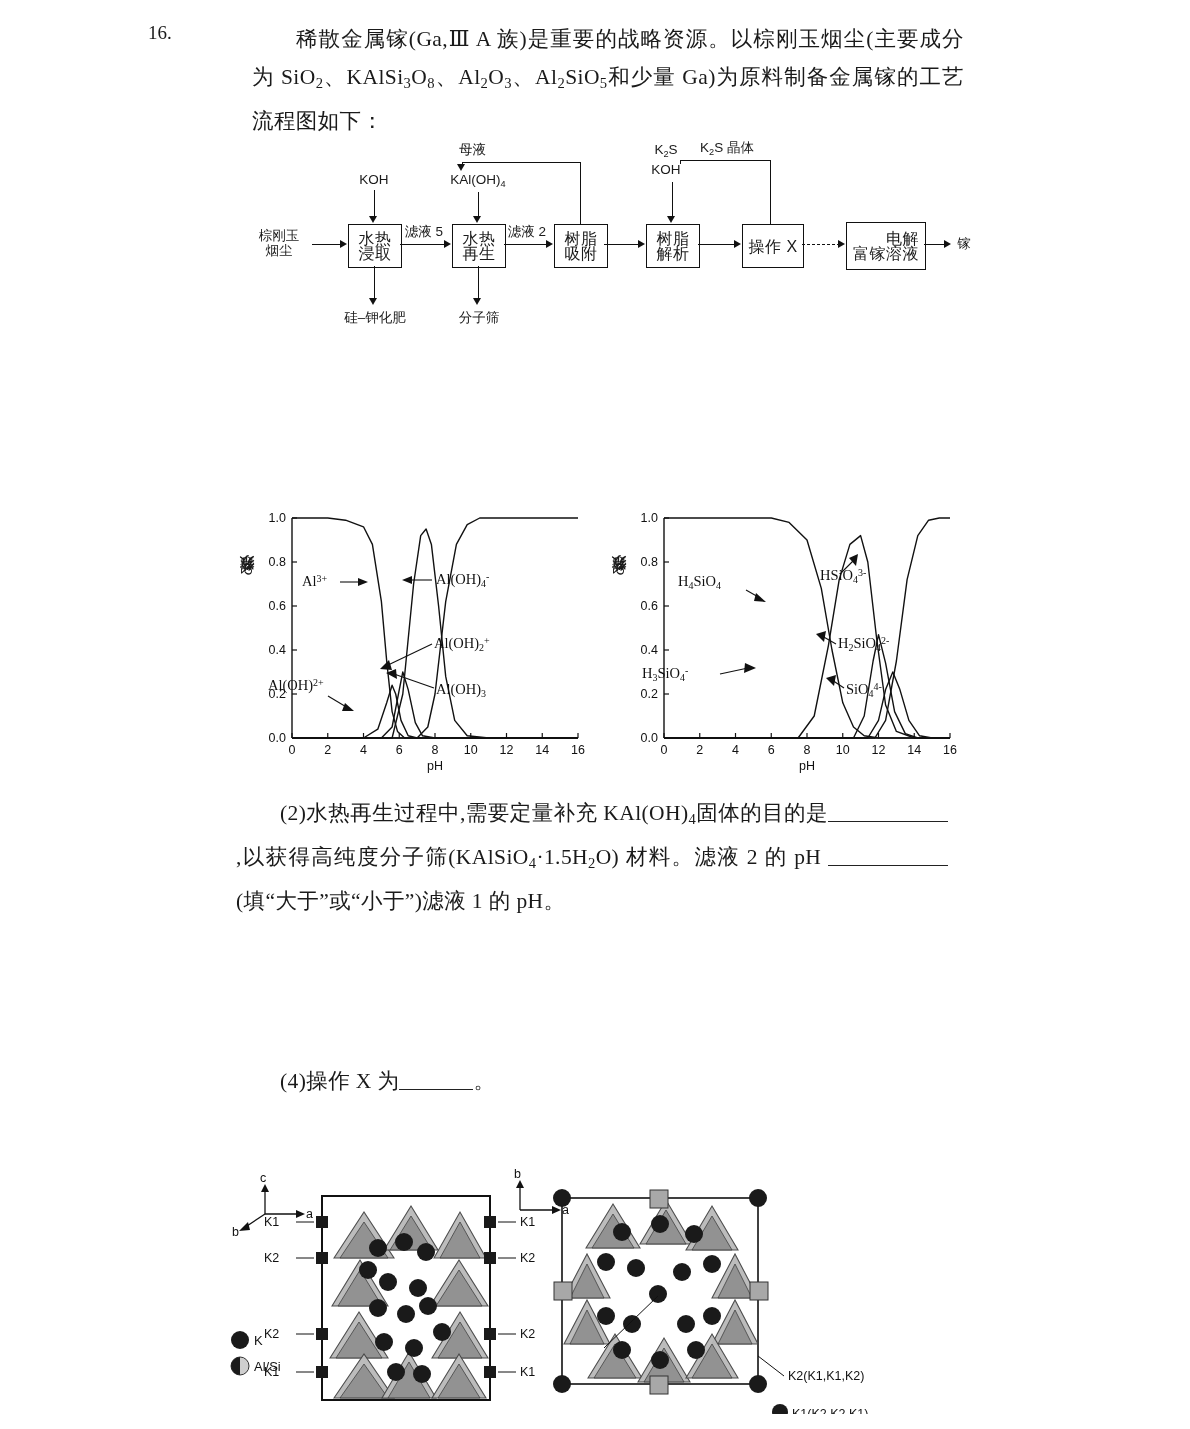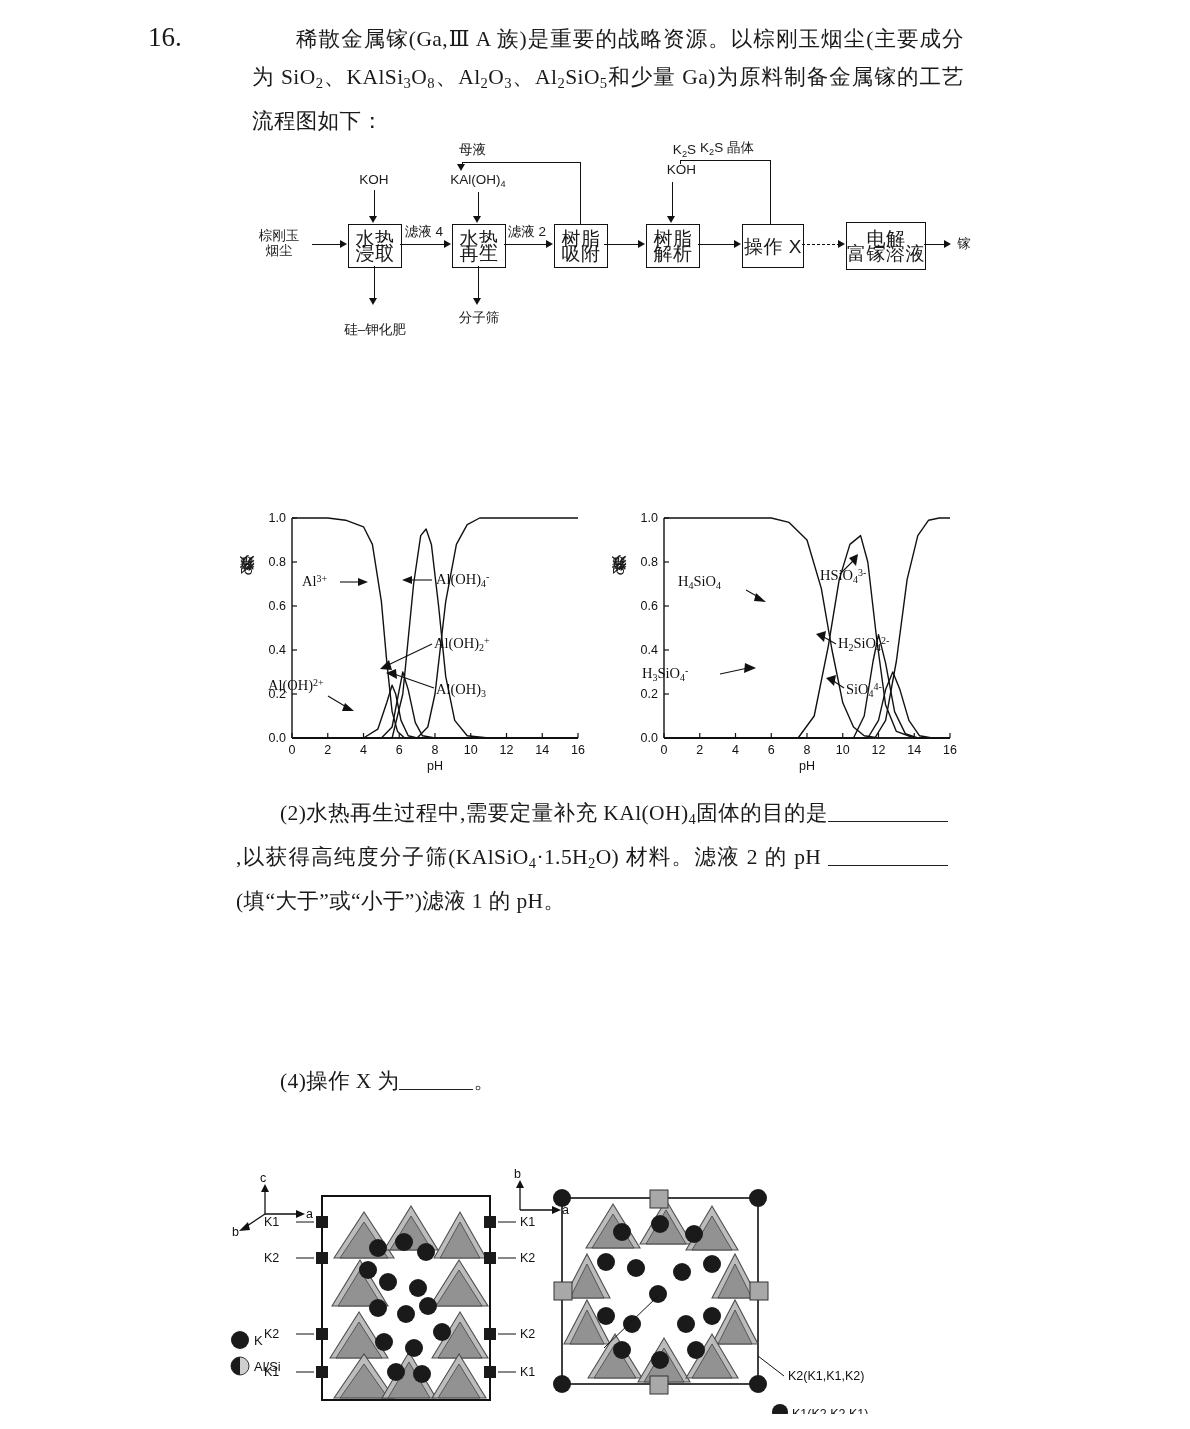--- a/index.html
+++ b/index.html
@@ -17,21 +17,21 @@
   }
   .page {
     position: absolute;
     inset: 0;
   }
   
   .qnum {
     position: absolute;
     left: 148px;
     top: 22px;
-    font-size: 27px;
+    font-size: 19px;
     font-family: "Liberation Serif", serif;
   }
   
   .para {
     position: absolute;
     font-size: 21.5px;
     line-height: 38px;
     letter-spacing: 0.4px;
     text-align: justify;
   }
@@ -94,24 +94,24 @@
     height: 198px;
     font-size: 13px;
     font-family: "Liberation Sans", sans-serif;
   }
   .fbox {
     position: absolute;
     border: 1.3px solid #111;
     display: flex;
     align-items: center;
     justify-content: center;
-    text-align: center;
+    text-align: right;
     line-height: 15px;
     background: #fff;
-    font-size: 19px;
+    font-size: 16px;
     letter-spacing: 0.5px;
   }
   .flabel {
     position: absolute;
     white-space: nowrap;
     font-size: 13.5px;
     text-align: center;
     line-height: 15px;
   }
   .fline {
@@ -189,25 +189,25 @@
     <div class="farrow right" style="left:104px; top:100px;"></div>
 
     <div class="fbox" style="left:112px; top:84px; width:52px; height:42px;">水热<br>浸取</div>
 
     <div class="flabel" style="left:110px; top:32px; width:56px;">KOH</div>
     <div class="fline v" style="left:138px; top:50px; height:26px;"></div>
     <div class="farrow down" style="left:133px; top:76px;"></div>
 
     <div class="fline v" style="left:138px; top:126px; height:34px;"></div>
     <div class="farrow down" style="left:133px; top:158px;"></div>
-    <div class="flabel" style="left:100px; top:170px; width:78px;margin-top:12px;">硅–钾化肥</div>
+    <div class="flabel" style="left:100px; top:170px; width:78px;">硅–钾化肥</div>
 
     <div class="fline h" style="left:164px; top:104px; width:46px;"></div>
     <div class="farrow right" style="left:208px; top:100px;"></div>
-    <div class="flabel" style="left:162px; top:84px; width:52px;">滤液 4</div>
+    <div class="flabel" style="left:162px; top:84px; width:52px;">滤液 5</div>
 
     <div class="fbox" style="left:216px; top:84px; width:52px; height:42px;">水热<br>再生</div>
 
     <div class="flabel" style="left:196px; top:32px; width:92px;">KAl(OH)<sub>4</sub></div>
     <div class="fline v" style="left:242px; top:52px; height:24px;"></div>
     <div class="farrow down" style="left:237px; top:76px;"></div>
 
     <div class="flabel" style="left:190px; top:2px; width:60px;text-align:right;">母液</div>
     <div class="fline h" style="left:226px; top:22px; width:118px;"></div>
     <div class="fline v" style="left:344px; top:22px; height:62px;"></div>
@@ -221,21 +221,21 @@
     <div class="fline h" style="left:268px; top:104px; width:44px;"></div>
     <div class="farrow right" style="left:310px; top:100px;"></div>
     <div class="flabel" style="left:264px; top:84px; width:54px;">滤液 2</div>
 
     <div class="fbox" style="left:318px; top:84px; width:52px; height:42px;">树脂<br>吸附</div>
     <div class="fline h" style="left:370px; top:104px; width:34px;"></div>
     <div class="farrow right" style="left:402px; top:100px;"></div>
 
     <div class="fbox" style="left:410px; top:84px; width:52px; height:42px;">树脂<br>解析</div>
 
-    <div class="flabel" style="left:400px; top:2px; width:60px;text-align:right;">K<sub>2</sub>S<br>KOH</div>
+    <div class="flabel" style="left:400px; top:2px; width:60px;">K<sub>2</sub>S<br>KOH</div>
     <div class="fline v" style="left:436px; top:42px; height:34px;"></div>
     <div class="farrow down" style="left:431px; top:76px;"></div>
     <div class="fline h" style="left:368px; top:104px; width:2px;"></div>
 
     <div class="fline h" style="left:462px; top:104px; width:38px;"></div>
     <div class="farrow right" style="left:498px; top:100px;"></div>
 
     <div class="flabel" style="left:446px; top:0px; width:90px;">K<sub>2</sub>S 晶体</div>
     <div class="fline h" style="left:444px; top:20px; width:90px;"></div>
     <div class="fline v" style="left:534px; top:20px; height:64px;"></div>

